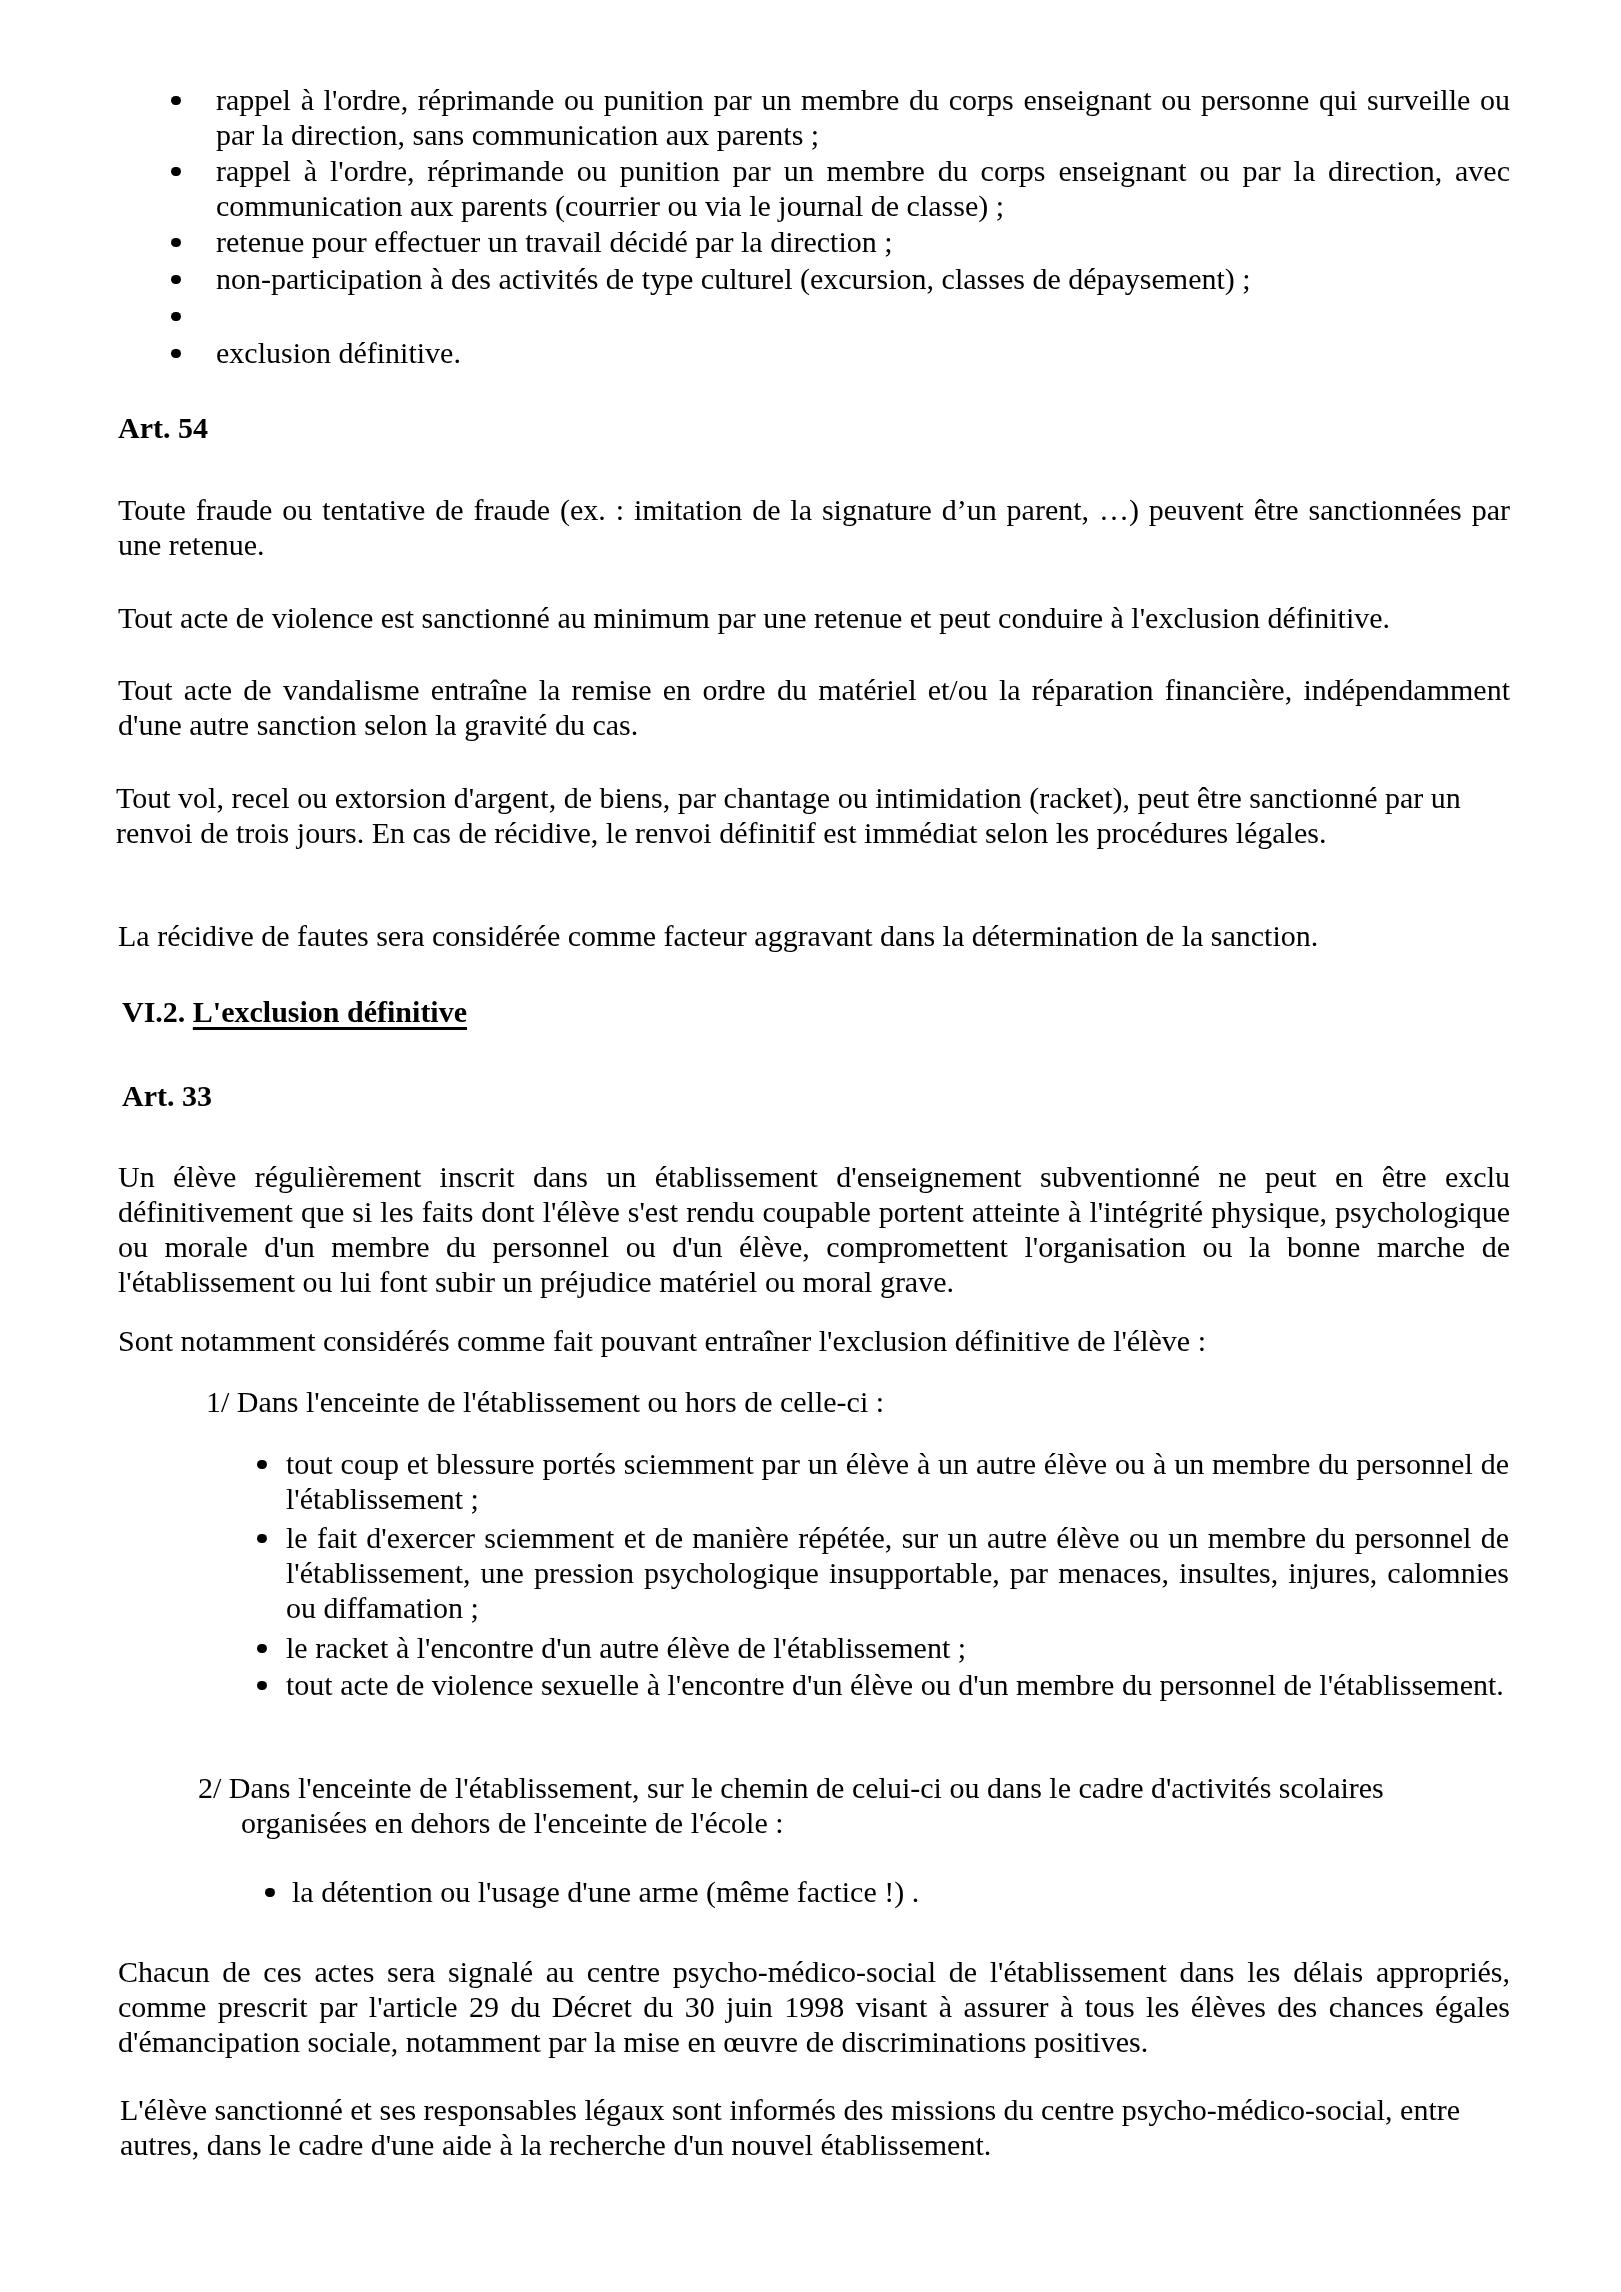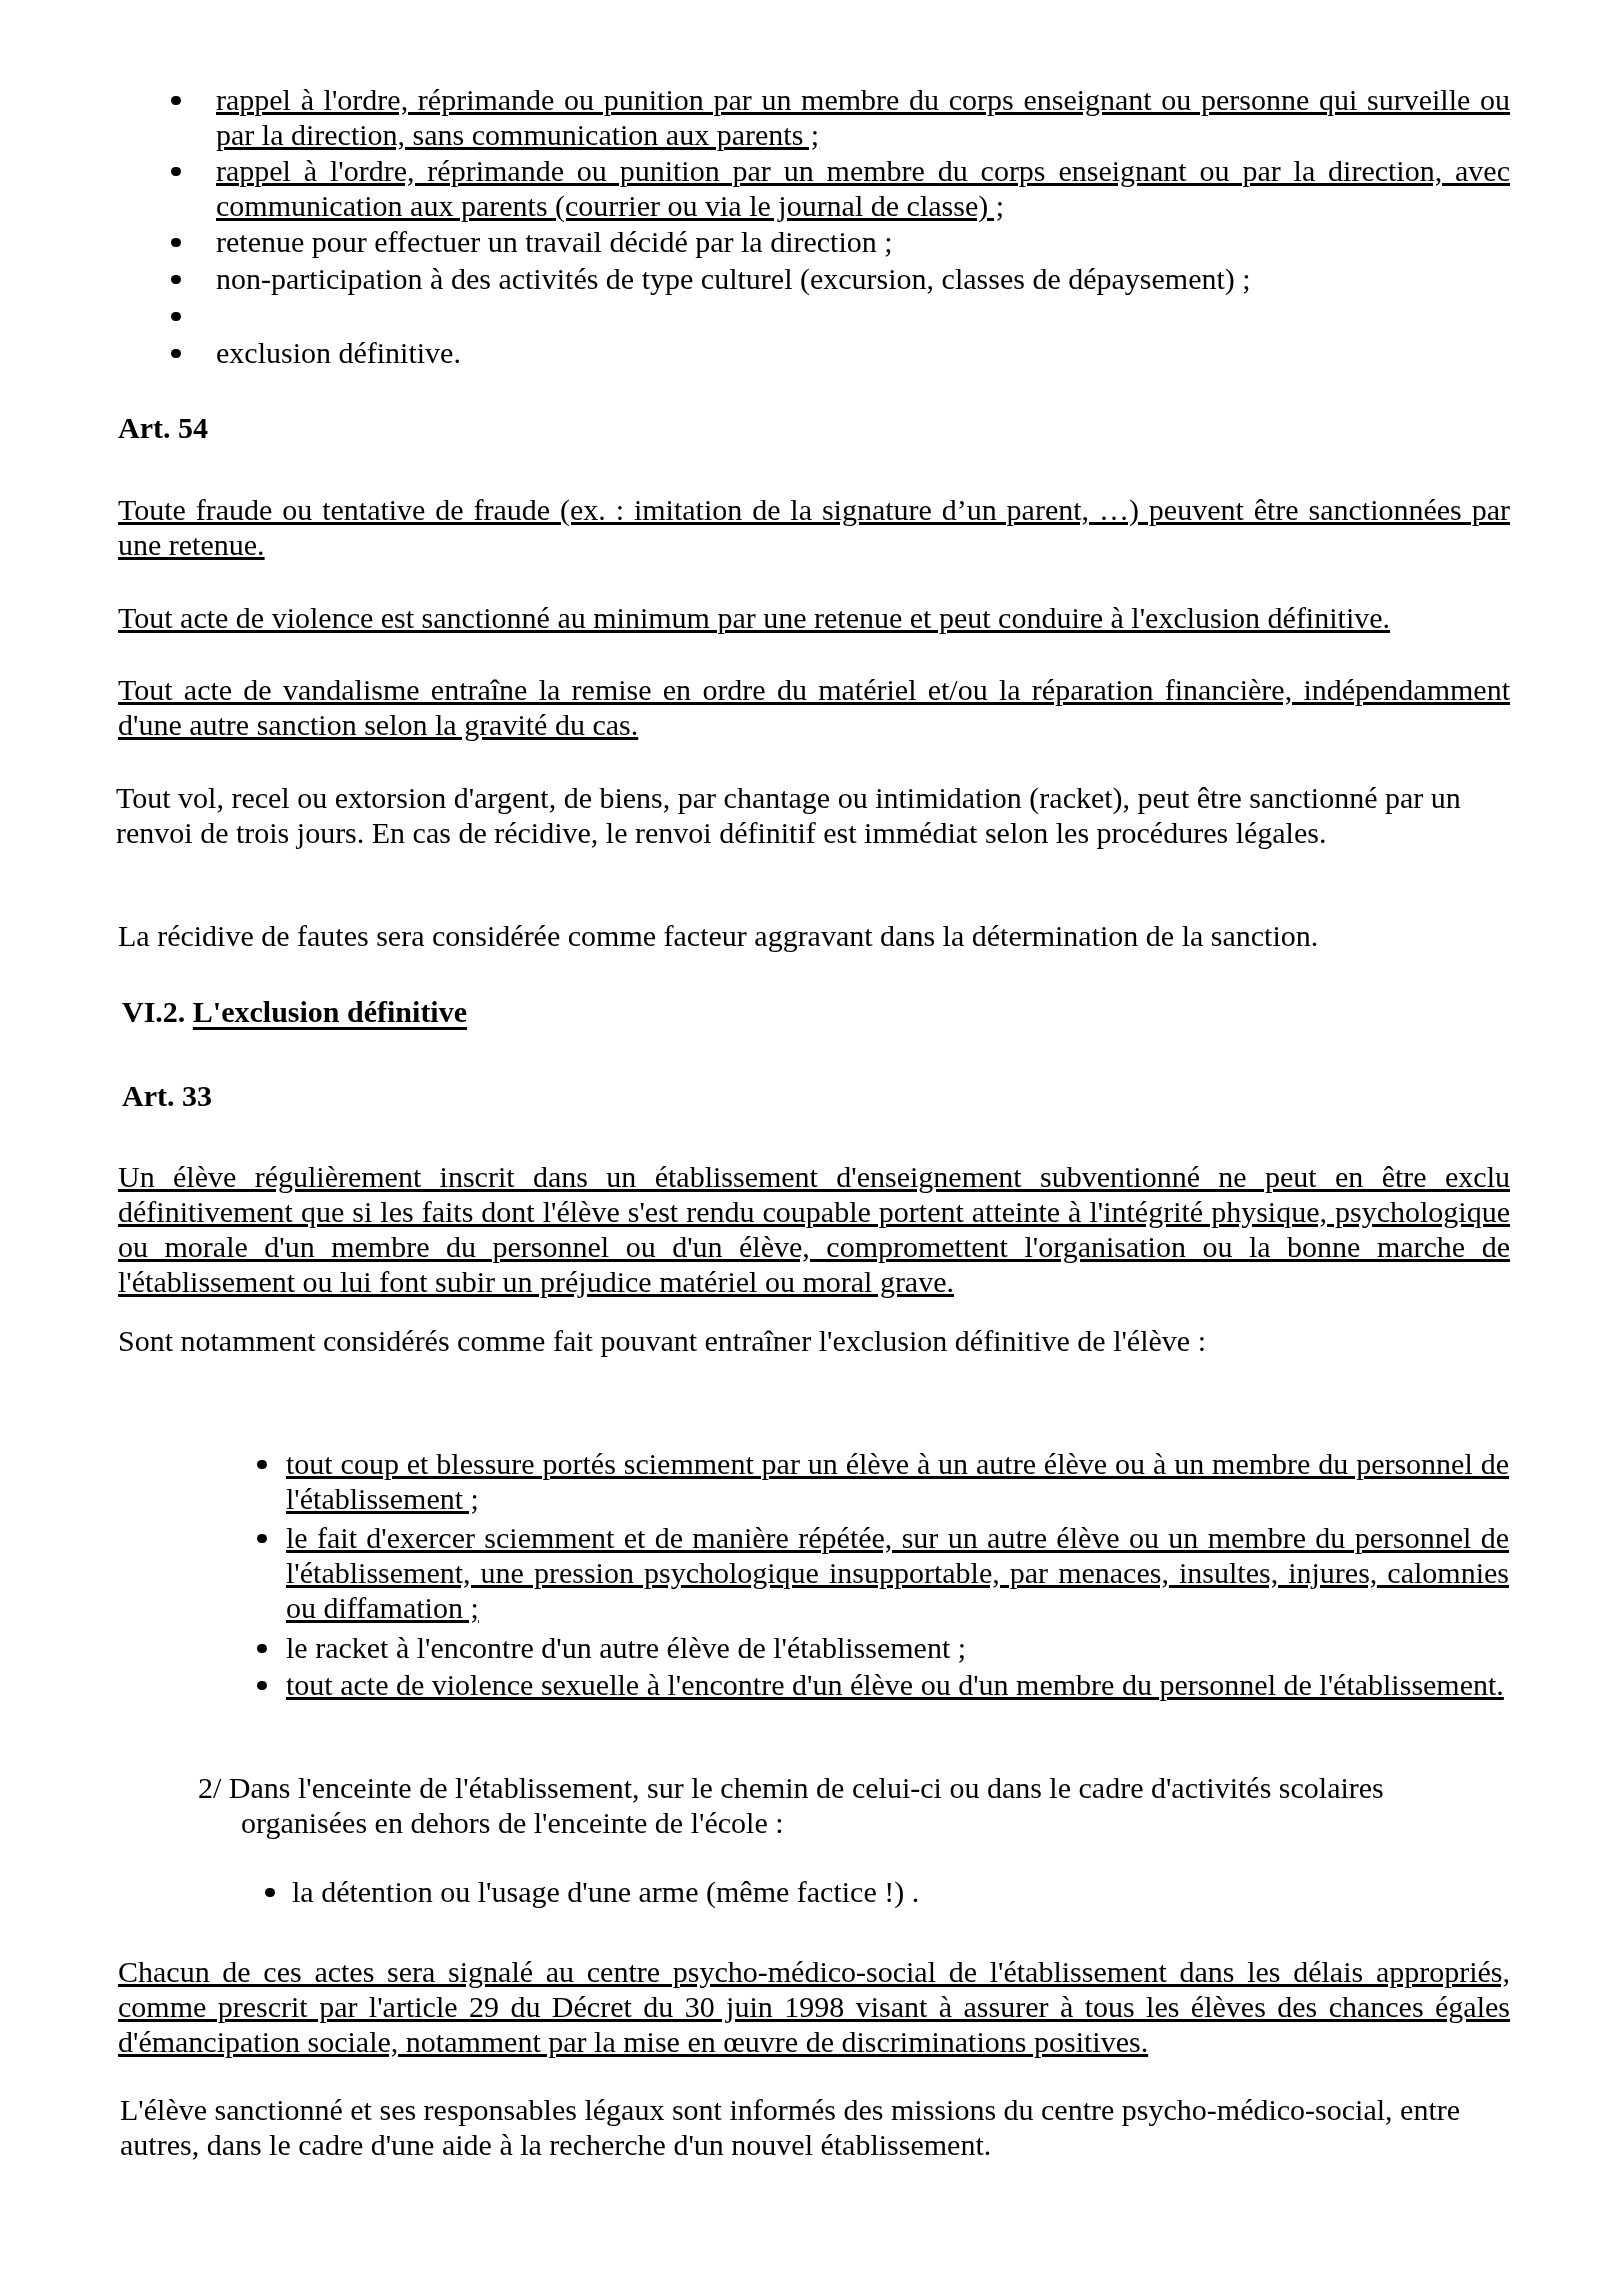--- a/index.html
+++ b/index.html
@@ -3,21 +3,21 @@
 <meta charset="utf-8">
 <style>
   html, body { margin: 0; padding: 0; background: #ffffff; }
   body {
     width: 1621px; height: 2293px; position: relative; overflow: hidden;
     font-family: "Liberation Serif", "DejaVu Serif", serif;
     color: #000000; font-size: 30px; line-height: 35px;
   }
   .page { position: absolute; left: 0; top: 0; width: 1621px; height: 2293px; }
   .abs { position: absolute; }
-  .just { text-align: justify; text-align-last: left; text-decoration: underline; }
+  .just { text-align: justify; text-align-last: left; }
   .bullets { position: absolute; margin: 0; padding: 0; list-style: none; }
   .bullets li { position: relative; }
   .dot {
     position: absolute; width: 9.8px; height: 9.8px; border-radius: 50%;
     background: #000;
   }
   .bold { font-weight: bold; }
   .u { text-decoration: underline; text-underline-offset: 4.9px; text-decoration-thickness: 2.9px; }
 </style>
 </head>
@@ -62,20 +62,21 @@
   <div class="abs bold" style="left:122px; top:994px;">
     <span>VI.2.</span>
     <span class="u">L'exclusion définitive</span>
   </div>
 
   <div class="abs bold" style="left:122px; top:1078px;">Art. 33</div>
 
   <div class="abs just" style="left:118px; top:1159px; width:1392px;">Un élève régulièrement inscrit dans un établissement d'enseignement subventionné ne peut en être exclu définitivement que si les faits dont l'élève s'est rendu coupable portent atteinte à l'intégrité physique, psychologique ou morale d'un membre du personnel ou d'un élève, compromettent l'organisation ou la bonne marche de l'établissement ou lui font subir un préjudice matériel ou moral grave.</div>
   <div class="abs" style="left:118px; top:1323px; width:1392px;">Sont notamment considérés comme fait pouvant entraîner l'exclusion définitive de l'élève :</div>
 
+  <div class="abs" style="left:206px; top:1384px; width:1294px;">1/ Dans l'enceinte de l'établissement ou hors de celle-ci :</div>
 
   <ul class="bullets" style="left:253px; top:1446px; width:1257px;">
     <li style="height:74px;">
       <span class="dot" style="left:3.9px; top:13.7px;"></span>
       <div class="just" style="position:absolute; left:33px; top:0; width:1223px;">tout coup et blessure portés sciemment par un élève à un autre élève ou à un membre du personnel de l'établissement ;</div>
     </li>
     <li style="height:110px;">
       <span class="dot" style="left:3.9px; top:13.7px;"></span>
       <div class="just" style="position:absolute; left:33px; top:0; width:1223px;">le fait d'exercer sciemment et de manière répétée, sur un autre élève ou un membre du personnel de l'établissement, une pression psychologique insupportable, par menaces, insultes, injures, calomnies ou diffamation ;</div>
     </li>

